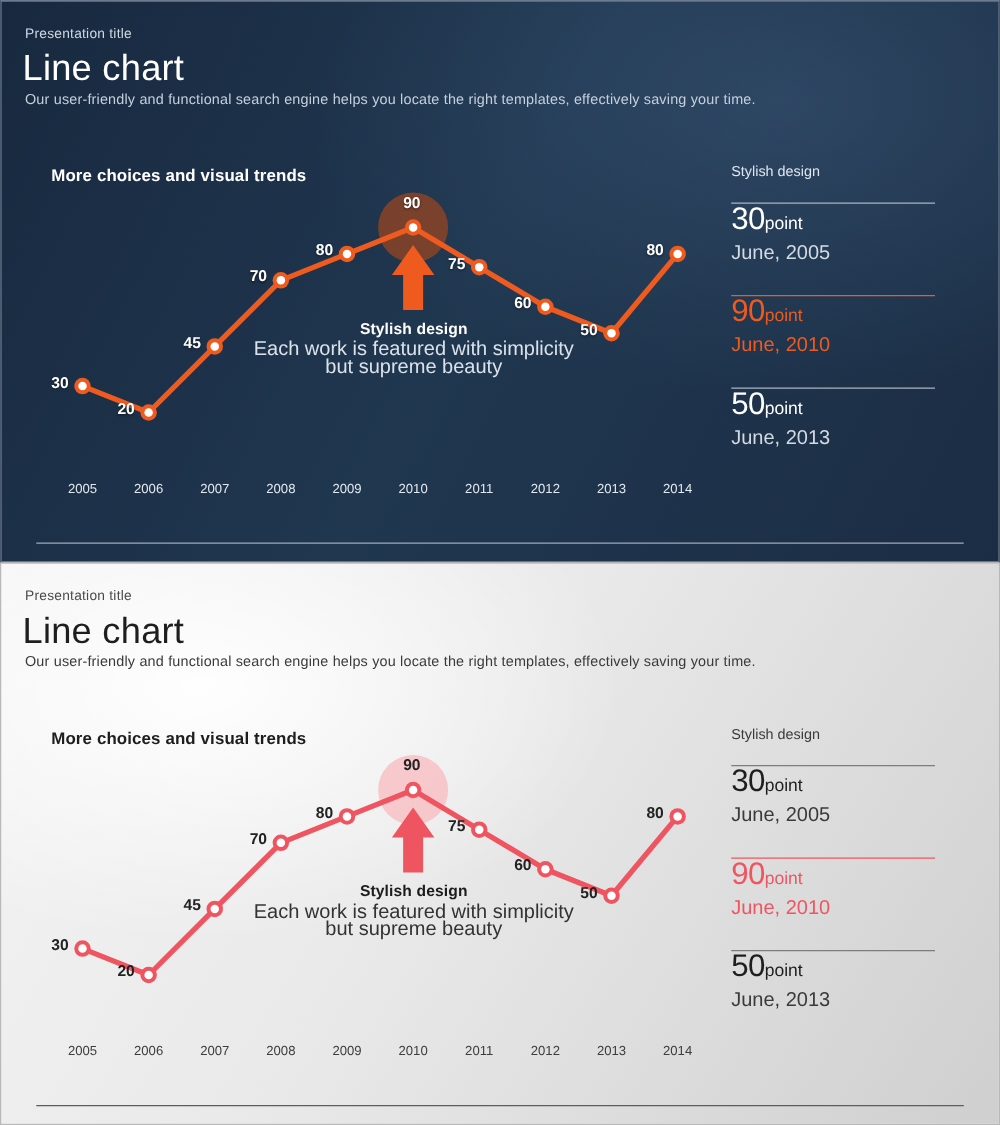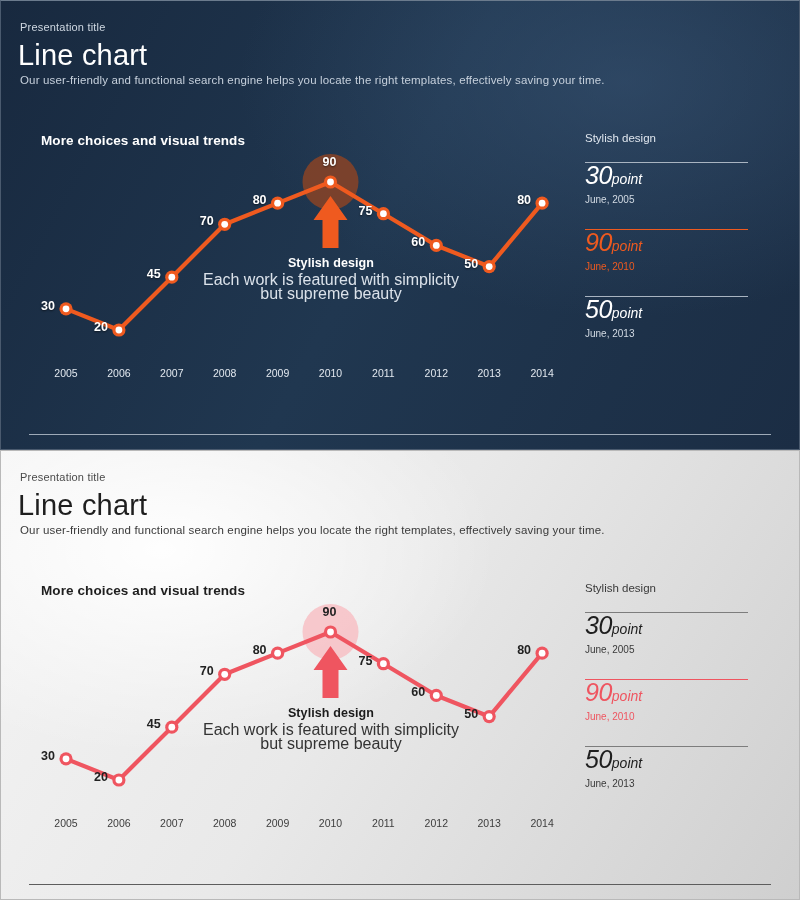--- a/index.html
+++ b/index.html
@@ -64,36 +64,36 @@
   .ptitle{position:absolute;left:19px;top:20px;font-size:11px;letter-spacing:.2px;}
   .htitle{position:absolute;left:17px;top:38px;font-size:29px;font-weight:400;letter-spacing:.2px;}
   .subtitle{position:absolute;left:19px;top:73px;font-size:11.5px;letter-spacing:.15px;white-space:nowrap;}
 
   .chart-head{position:absolute;left:40px;top:132px;font-size:13.5px;font-weight:bold;letter-spacing:.1px;}
 
   
   .plot{position:absolute;left:0;top:0;width:575px;height:450px;}
   .plot svg{position:absolute;left:0;top:0;}
   .pt-label{position:absolute;font-size:12.5px;font-weight:bold;transform:translate(-50%,-50%);white-space:nowrap;}
-  .axis{position:absolute;left:0;top:366px;width:575px;height:20px;}
+  .axis{position:absolute;left:0;top:384px;width:575px;height:20px;}
   .axis-label{position:absolute;font-size:10.5px;transform:translateX(-50%);white-space:nowrap;}
 
   .callout{position:absolute;left:190px;top:255px;width:280px;text-align:center;}
   .callout-title{font-size:12.5px;font-weight:bold;letter-spacing:.1px;}
   .callout-body{font-size:16px;line-height:14px;margin-top:3px;}
 
   
   .sidebar{position:absolute;left:584px;top:131px;width:163px;}
   .side-head{font-size:11.5px;margin-bottom:7px;}
   .side-rule{height:1px;width:100%;}
   .side-item{padding-top:11px;padding-bottom:13px;}
-  .side-val{line-height:1;font-style:italic;}
+  .side-val{line-height:1;}
   .side-num{font-size:25px;font-weight:400;letter-spacing:-.5px;}
   .side-unit{font-size:14px;}
-  .side-date{font-size:10px;margin-top:6px;}
+  .side-date{font-size:16px;margin-top:6px;}
 
   .bottom-rule{position:absolute;left:28px;right:28px;height:1px;}
   .slide--dark .bottom-rule{bottom:14px;}
   .slide--light .bottom-rule{bottom:14px;}
 </style>
 </head>
 <body>
 
 <section class="slide slide--dark">
   <div class="ptitle">Presentation title</div>

